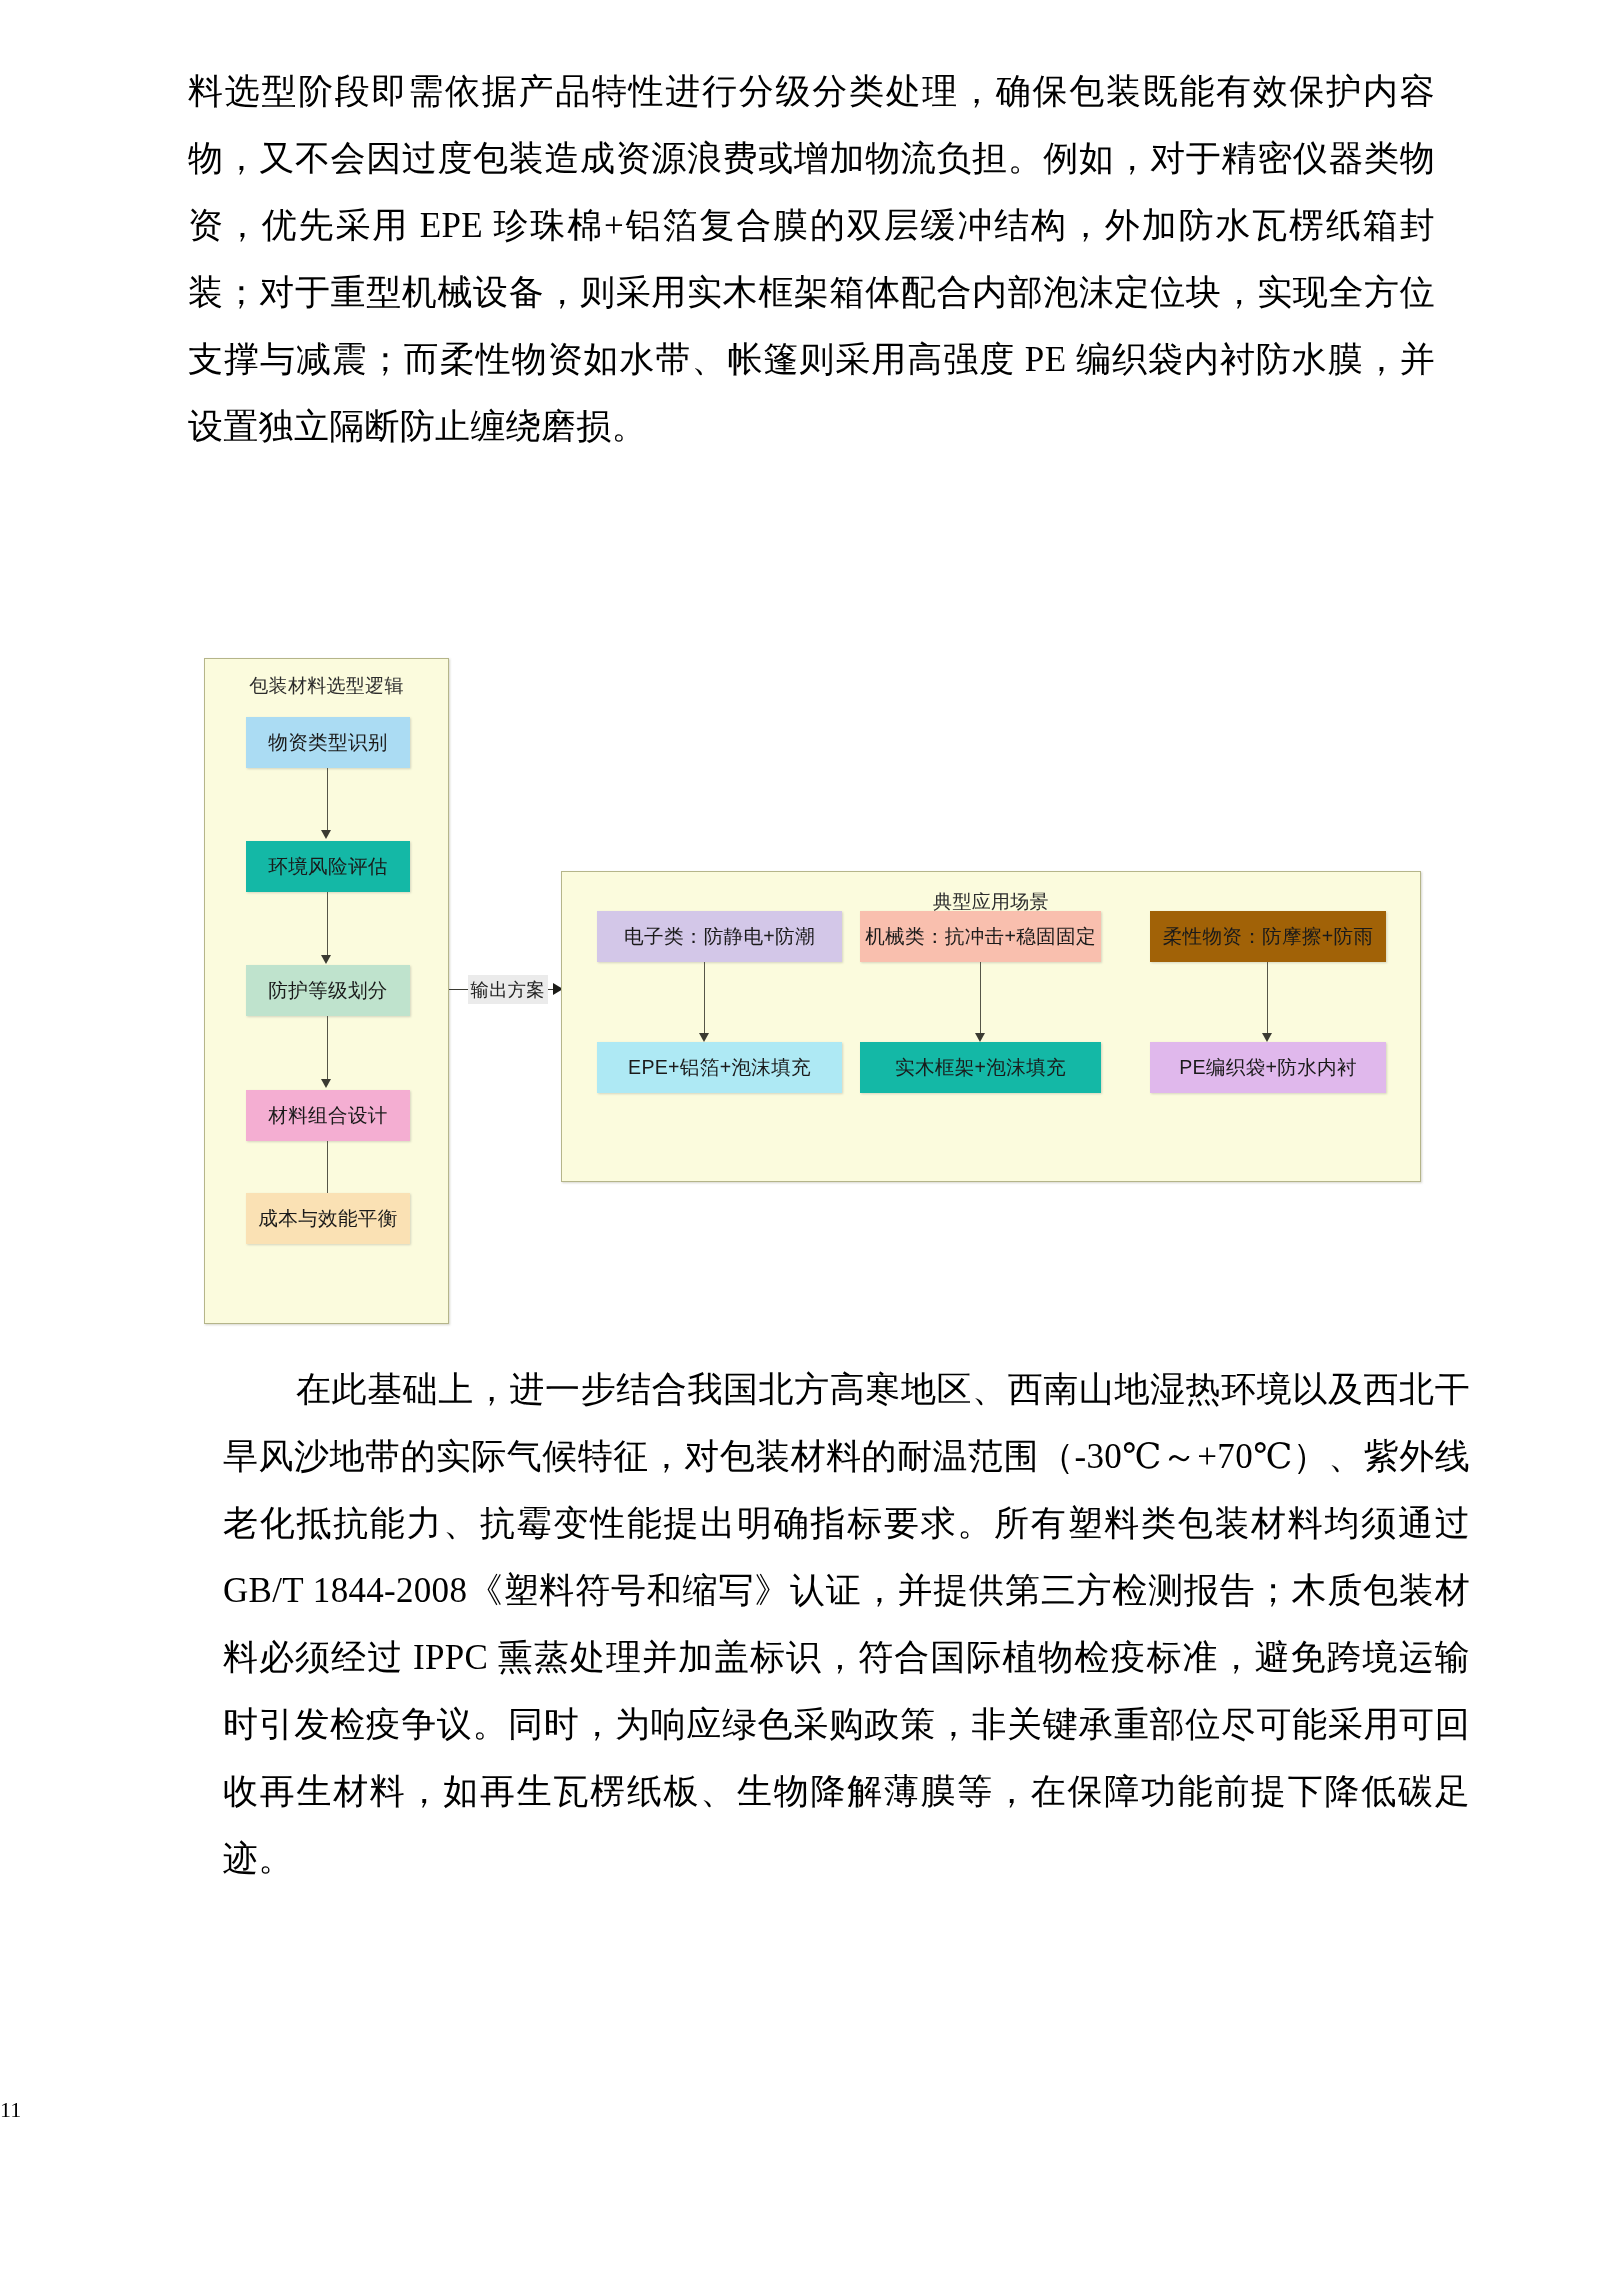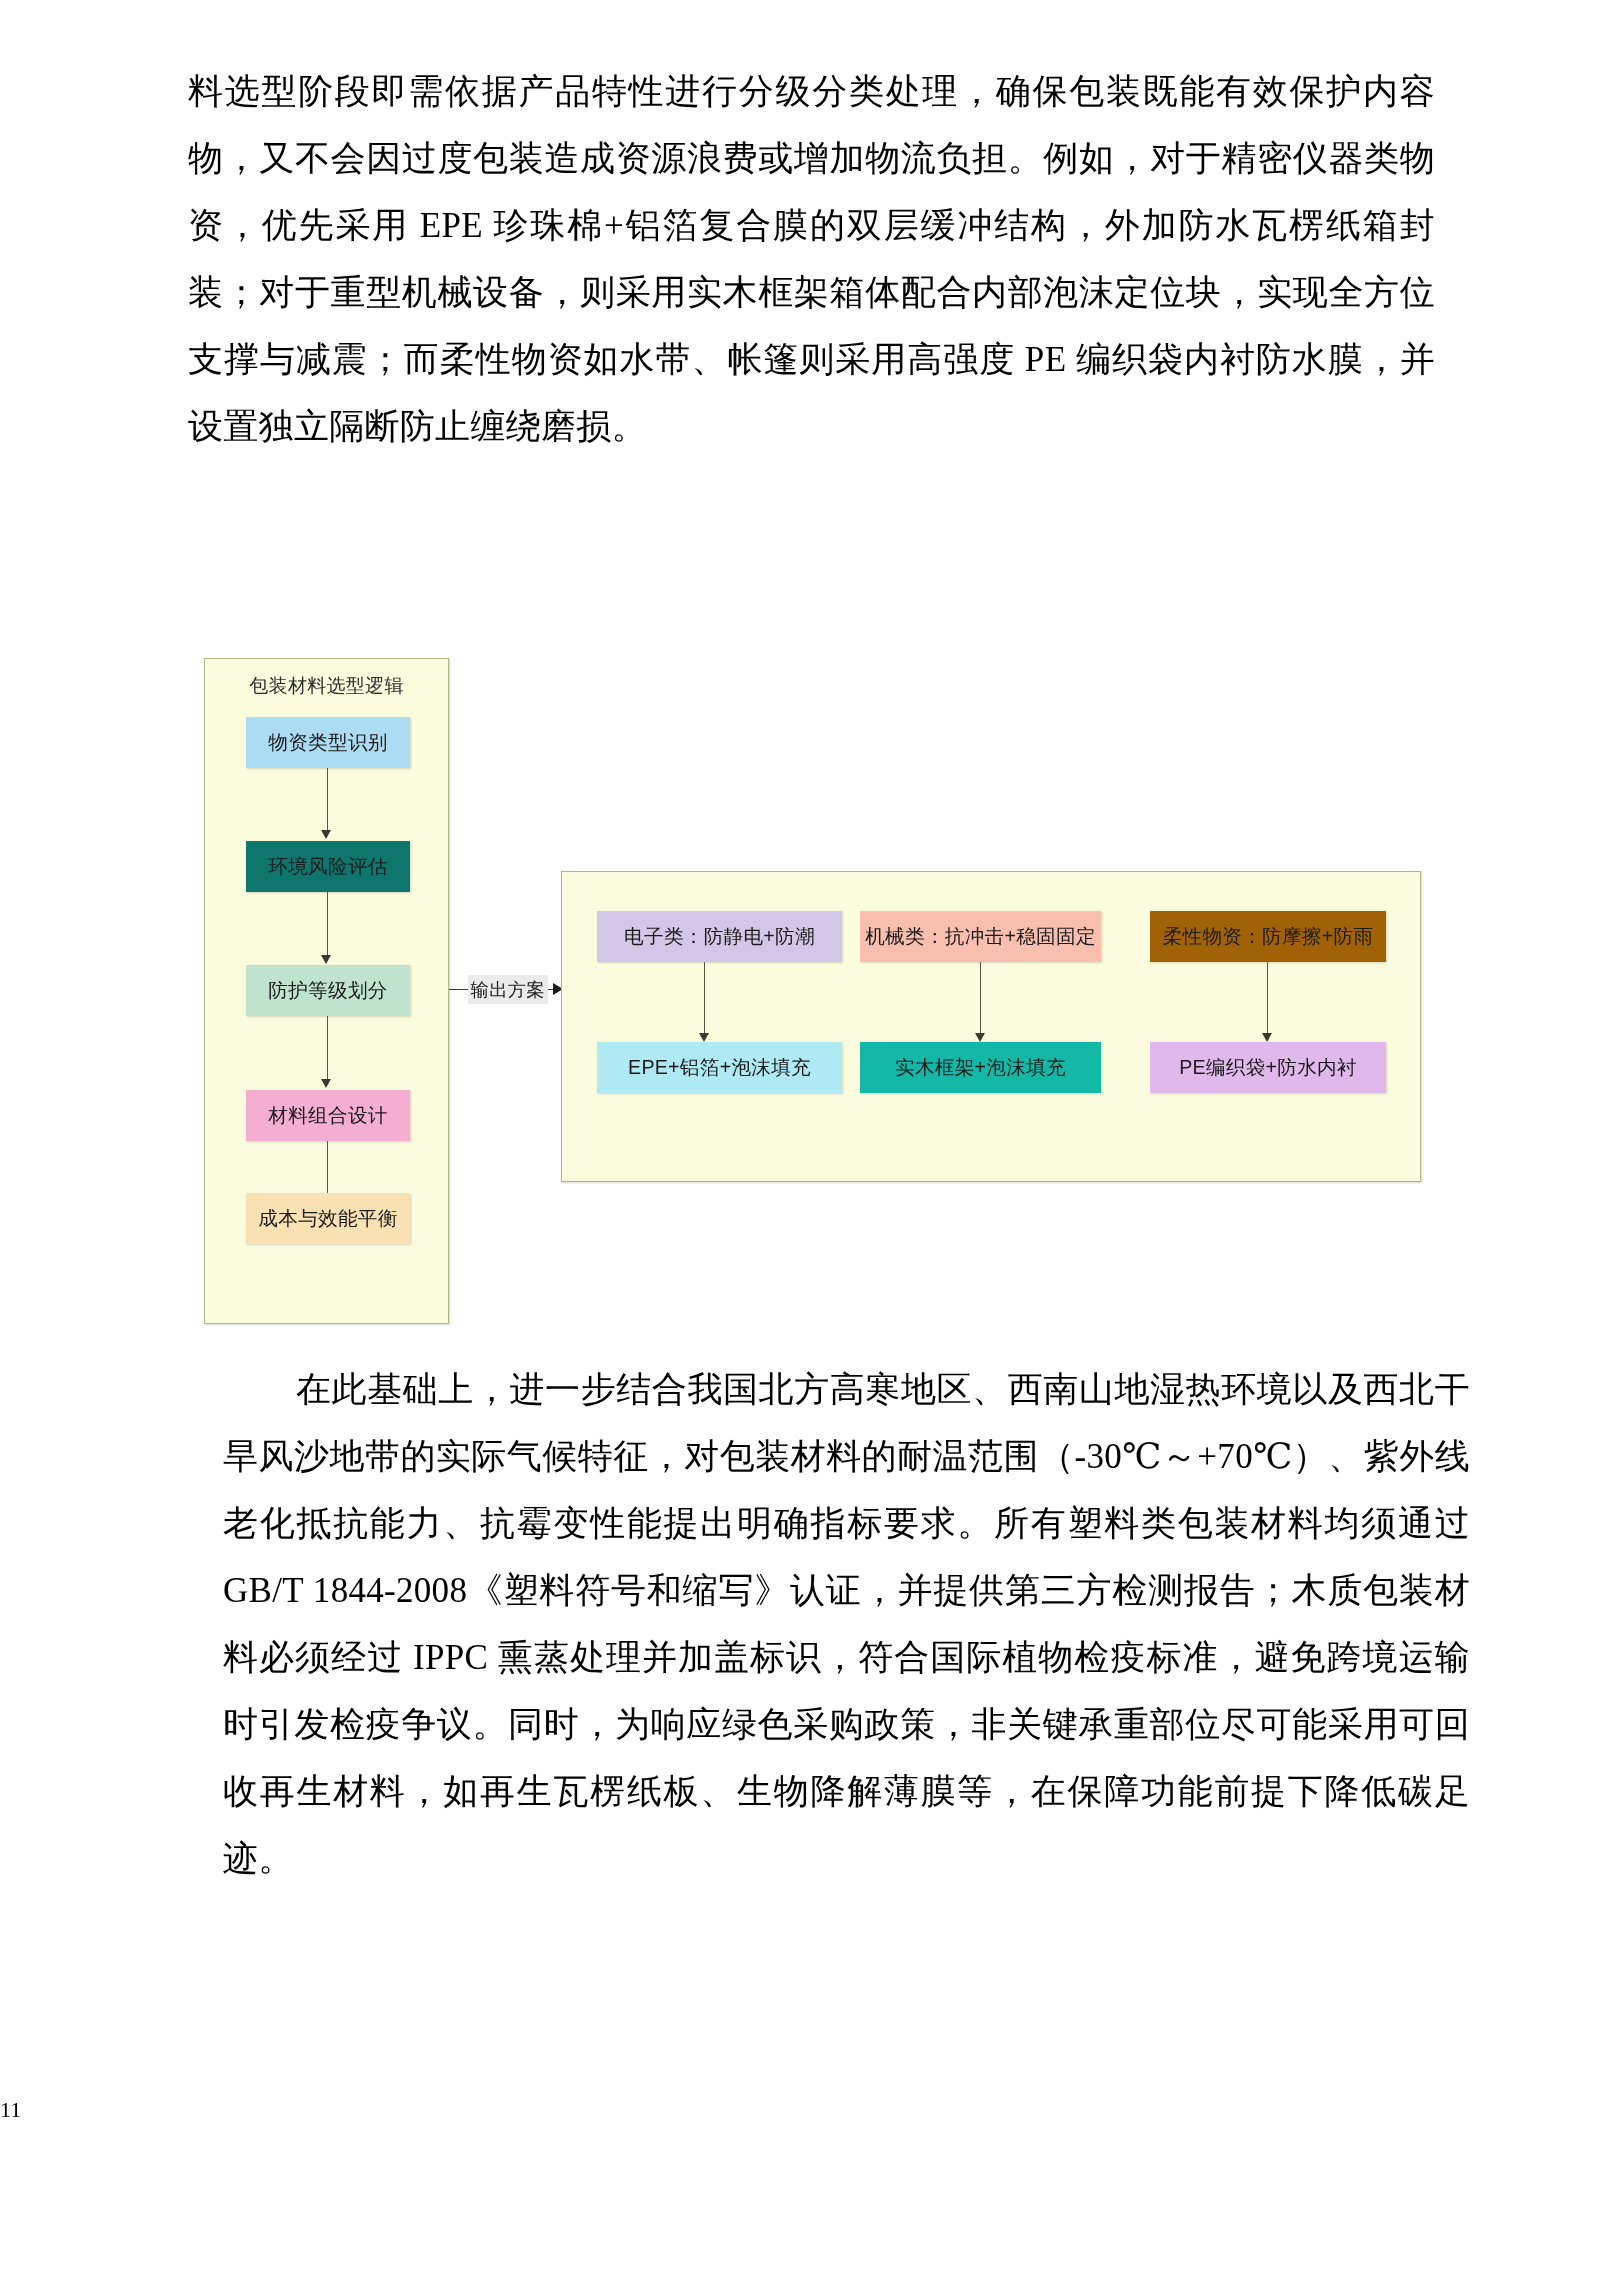--- a/index.html
+++ b/index.html
@@ -103,21 +103,21 @@
     letter-spacing: 0.3px;
     box-shadow: 1.3px 1.3px 2px rgba(120,120,110,0.28);
     text-align: center;
     line-height: 1.2;
     white-space: nowrap;
   }
 
   
   .n-l { left: 41px; width: 164px; height: 51px; }
   .n-l1 { top: 58px;  background: #abdcf3; }
-  .n-l2 { top: 182px; background: #0f766e; }
+  .n-l2 { top: 182px; background: #14b8a6; }
   .n-l3 { top: 306px; background: #bfe3cd; }
   .n-l4 { top: 431px; background: #f4aed2; }
   .n-l5 { top: 534px; background: #fae1b4; text-align: center; }
 
   
   .n-r { height: 51px; }
   .n-top { top: 39px; }
   .n-bot { top: 170px; }
 
   .col1 { left: 35px;  width: 245px; }
@@ -215,20 +215,21 @@
       <div class="vhead" style="left:116px; top:544px;"></div>
 
       <div class="node n-l n-l5">成本与效能平衡</div>
     </div>
 
     <div class="hline" style="left:245px; top:331px; width:109px;"></div>
     <div class="hhead" style="left:349px; top:325px;"></div>
     <div class="edge-label" style="left:264px; top:317px;">输出方案</div>
 
     <div class="panel panel-right">
+      <div class="panel-title">典型应用场景</div>
 
       <div class="node n-r n-top col1 bg-purple">电子类：防静电+防潮</div>
       <div class="vline" style="left:142px; top:90px; height:71px;"></div>
       <div class="vhead" style="left:137px; top:161px;"></div>
       <div class="node n-r n-bot col1 bg-cyan">EPE+铝箔+泡沫填充</div>
 
       <div class="node n-r n-top col2 bg-salmon">机械类：抗冲击+稳固固定</div>
       <div class="vline" style="left:418px; top:90px; height:71px;"></div>
       <div class="vhead" style="left:413px; top:161px;"></div>
       <div class="node n-r n-bot col2 bg-lightgreen">实木框架+泡沫填充</div>

